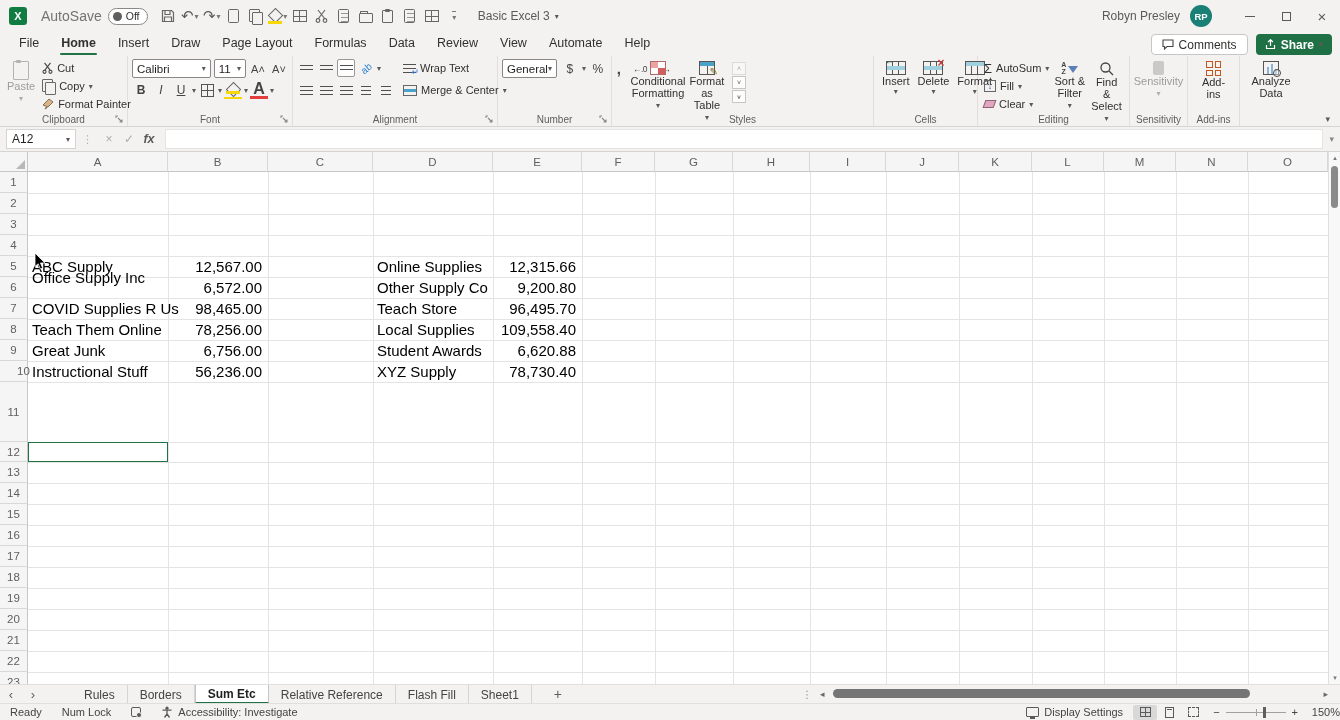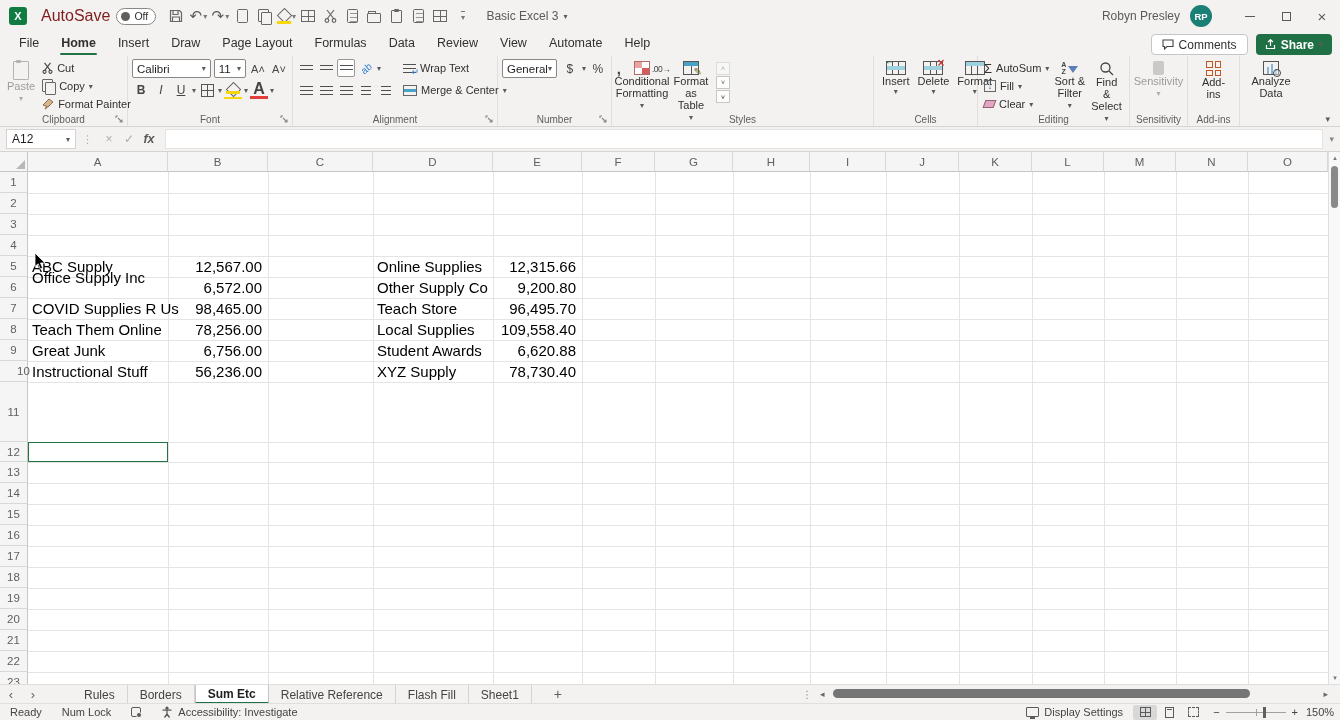--- a/index.html
+++ b/index.html
@@ -1,21 +1,21 @@
 <!DOCTYPE html>
 <html><head>
 <meta charset="utf-8">
 <style>
   * { margin:0; padding:0; box-sizing:border-box; }
   html,body { width:1340px; height:720px; overflow:hidden; font-family:"Liberation Sans",sans-serif; background:#fff; color:#323130; }
 
   
   .titlebar { position:absolute; top:0; left:0; width:1340px; height:32px; background:#f3f2f1; display:flex; align-items:center; }
   .excel-logo { width:18px; height:18px; margin-left:9px; background:#107c41; border-radius:3px; color:#fff; font-weight:bold; font-size:11px; display:flex; align-items:center; justify-content:center; }
-  .autosave-label { font-size:16px; color:#7f1d1d; margin-left:14px; }
+  .autosave-label { font-size:14px; color:#737373; margin-left:14px; }
   .toggle { width:40px; height:17px; border:1px solid #8a8886; border-radius:9px; background:#fff; display:flex; align-items:center; margin-left:6px; padding:0 4px; gap:4px; }
   .toggle .knob { width:9px; height:9px; border-radius:50%; background:#605e5c; }
   .toggle .state { font-size:10.5px; color:#323130; }
   .qat { display:flex; align-items:center; margin-left:10px; gap:2px; }
   .qi { height:22px; min-width:20px; display:flex; align-items:center; justify-content:center; color:#5c5a58; font-size:15px; }
   .qi .mini-chev { font-size:8px; color:#7a7876; margin-left:1px; }
   .i-doc { width:11px; height:14px; border:1.2px solid #696765; border-radius:1.5px; display:inline-block; }
   .i-doc.lines { background:repeating-linear-gradient(to bottom, transparent 0 3px, #9a9896 3px 4px); background-size:7px 100%; background-position:2px 0; background-repeat:no-repeat; }
   .i-docs { position:relative; width:13px; height:14px; }
   .i-docs::before,.i-docs::after { content:""; position:absolute; width:9px; height:11px; border:1.2px solid #696765; border-radius:1px; background:#f3f2f1; }
@@ -150,21 +150,21 @@
   .sb-right { position:absolute; right:0; top:0; height:16px; display:flex; align-items:center; }
   .view-ic { width:24px; height:15px; display:flex; align-items:center; justify-content:center; }
   .view-ic.on { background:#d8d8d8; border-radius:2px; }
   .v-normal { width:11px; height:10px; border:1px solid #5c5a58; background:linear-gradient(#5c5a58,#5c5a58) 50% 0/1px 100% no-repeat, linear-gradient(#5c5a58,#5c5a58) 0 50%/100% 1px no-repeat; }
   .v-page { width:9px; height:11px; border:1px solid #5c5a58; background:linear-gradient(#5c5a58,#5c5a58) 50% 20%/70% 1px no-repeat; }
   .v-break { width:11px; height:10px; border:1px dashed #5c5a58; }
   .zoomwrap { display:flex; align-items:center; gap:6px; padding:0 8px; }
   .ztrack { position:relative; width:60px; height:1px; background:#a0a0a0; }
   .ztick { position:absolute; left:50%; top:-3px; width:1px; height:7px; background:#a0a0a0; }
   .zthumb { position:absolute; left:62%; top:-5px; width:3px; height:11px; background:#5f5f5f; }
-  .zlabel { width:34px; padding-right:0; }
+  .zlabel { width:34px; text-align:right; padding-right:0; }
   .monitor-ic { width:13px; height:10px; border:1.2px solid #5c5a58; border-radius:1px; position:relative; }
   .monitor-ic::after { content:""; position:absolute; left:3px; bottom:-3px; width:5px; height:2px; background:#5c5a58; }
 </style>
 </head>
 <body>
 
 <div class="titlebar">
   <div class="excel-logo">X</div>
   <span class="autosave-label">AutoSave</span>
   <div class="toggle">
@@ -416,21 +416,21 @@
         <span class="iconbtn num-dec">.00→</span>
       </div>
     </div>
     <div class="rgroup-label">Number</div>
     <svg class="launcher" width="9" height="9" viewBox="0 0 9 9">
         <path d="M1 3 V1 h2 M3 3 l4 4 M7 4.5 V7 h-2.5" fill="none" stroke="#8a8886" stroke-width="1.1"></path>
       </svg>
   </div>
 
   <div class="rgroup" style="width:262px;">
-    <div style="display:flex;">
+    <div style="display:flex;margin-left:16px;">
       <div class="bigbtn" style="width:52px;">
         <span class="cf-ic">
             <i></i>
             <i></i>
             <i></i>
             <i></i>
           </span>
         <span>Conditional Formatting</span>
         <span class="chev">▾</span>
       </div>

